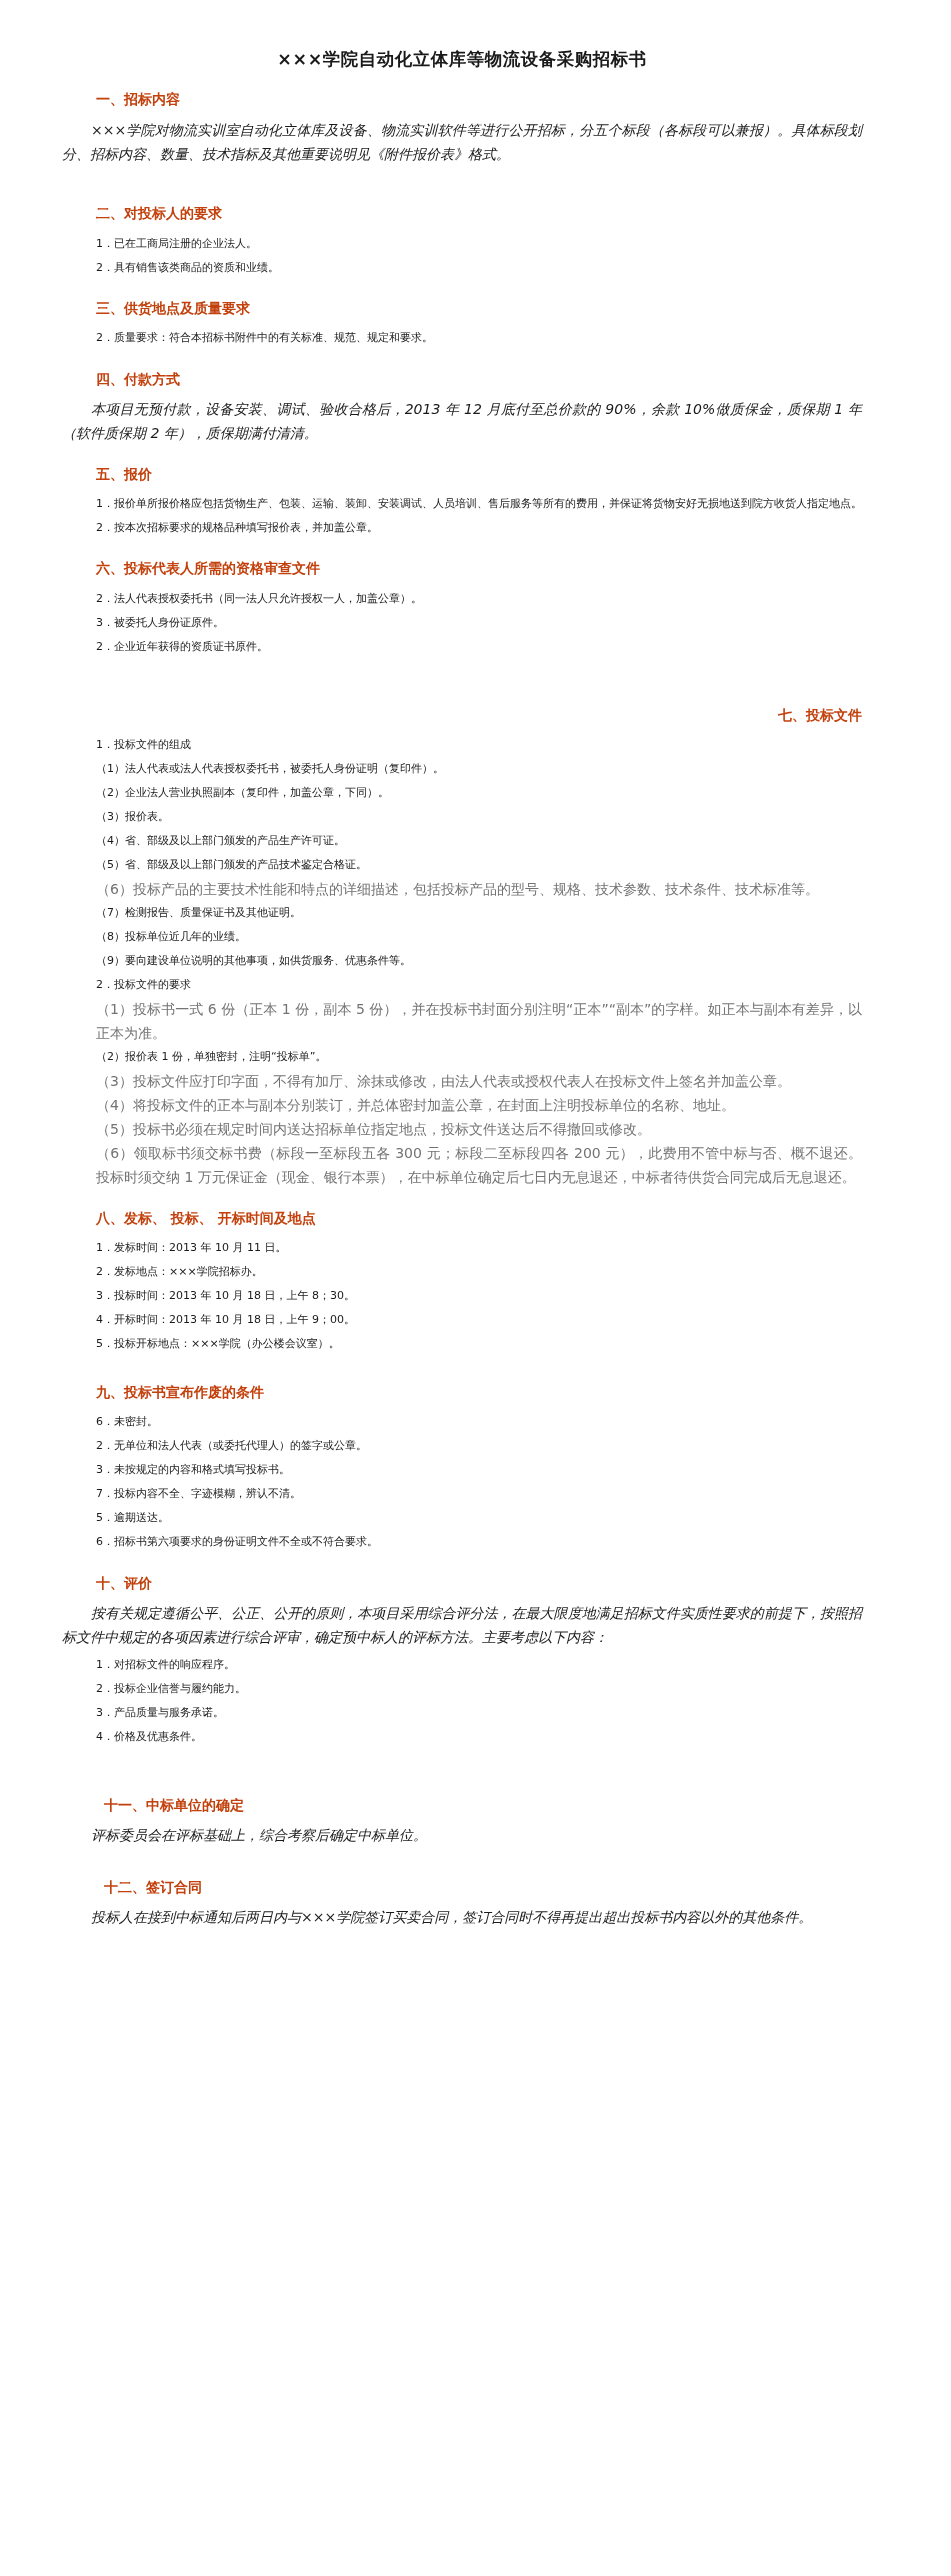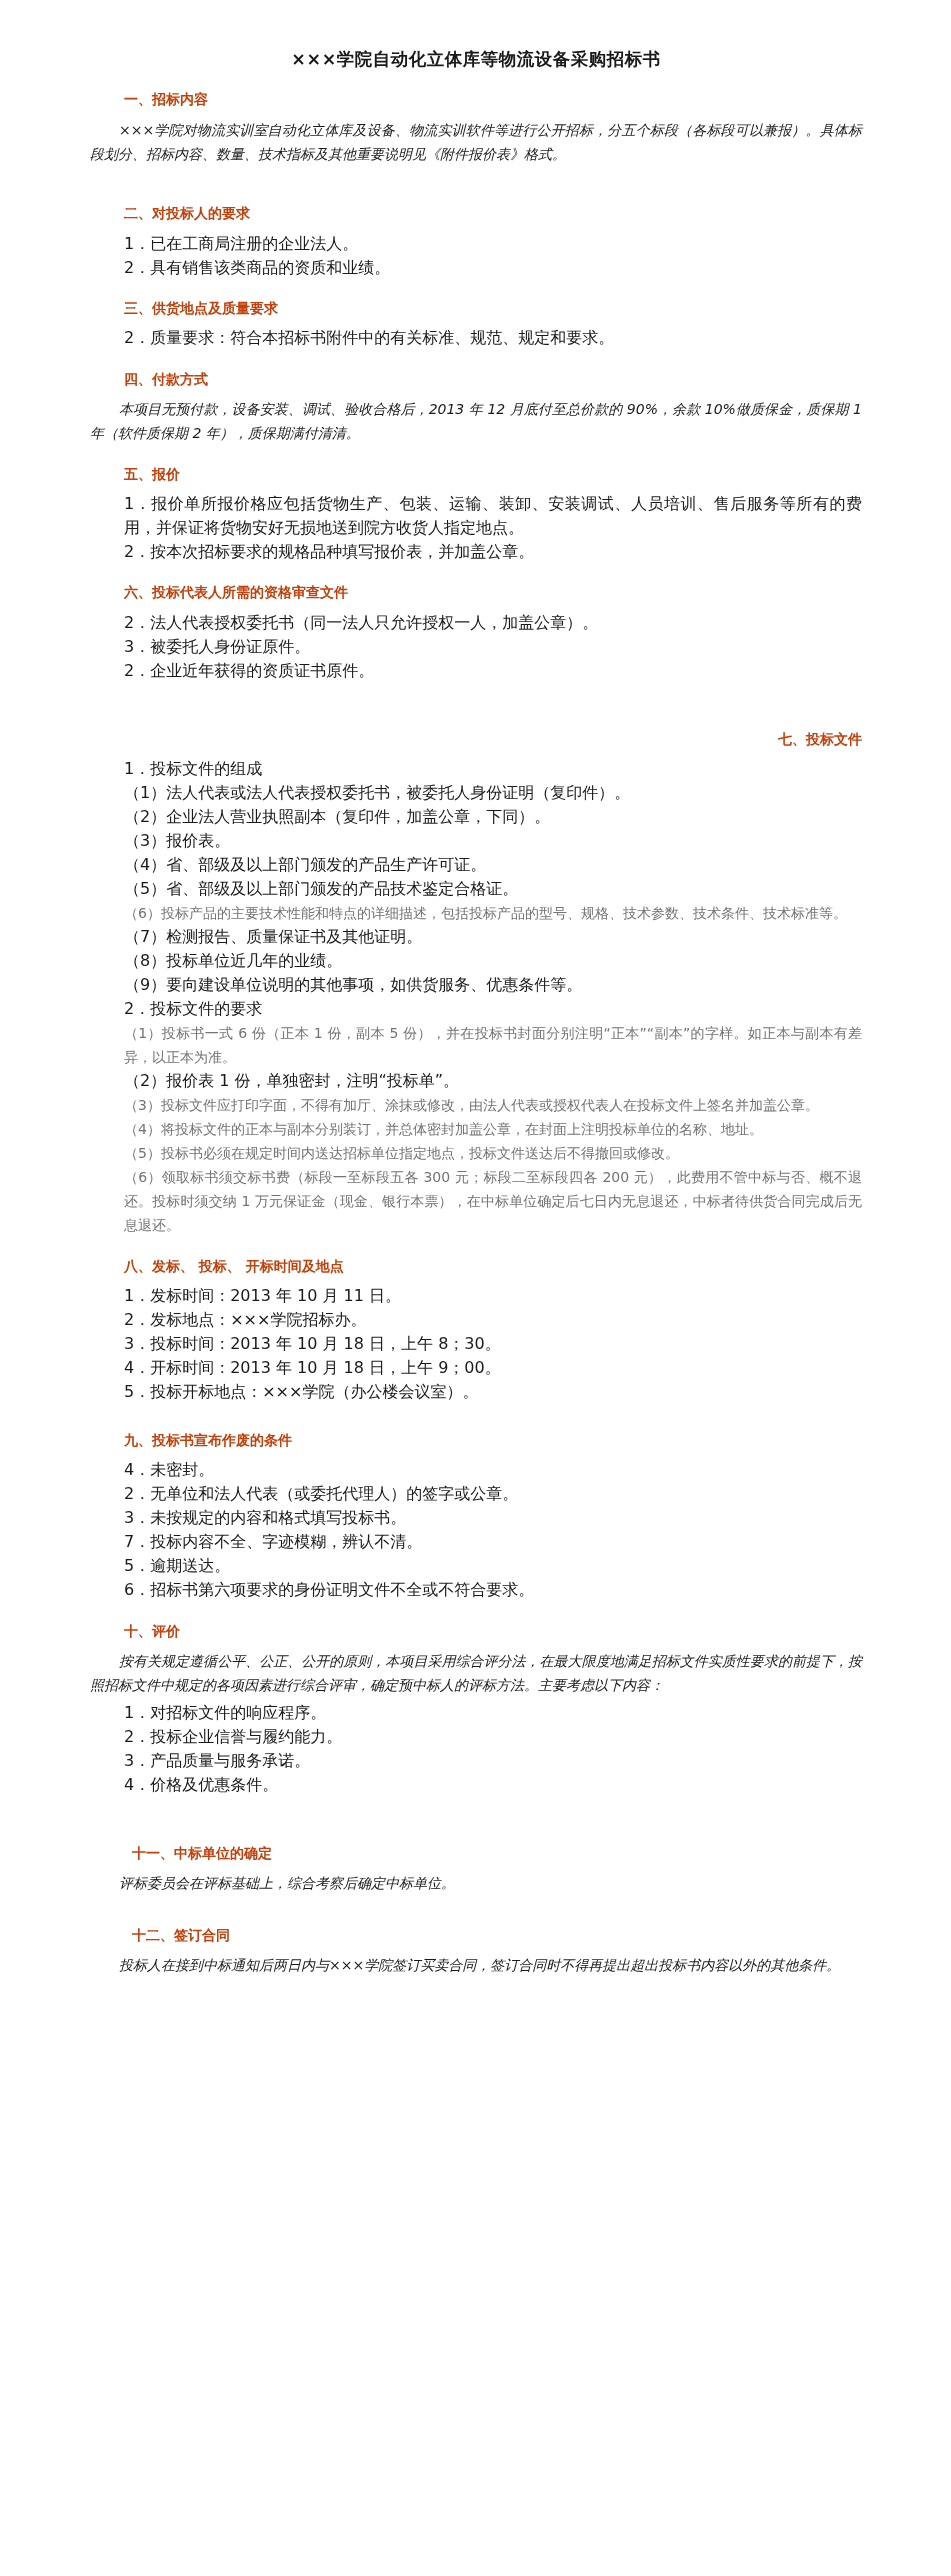--- a/index.html
+++ b/index.html
@@ -9,21 +9,21 @@
   }
   body {
     font-family: "DejaVu Sans", "Liberation Sans", sans-serif;
   }
   .page {
     width: 952px;
     min-height: 2576px;
     background: #ffffff;
     margin: 0 auto;
     box-sizing: border-box;
-    padding: 36px 90px 24px 90px;
+    padding: 36px 90px 24px 62px;
     position: relative;
   }
   .doc-title {
     text-align: center;
     font-size: 17.4px;
     font-weight: bold;
     color: #1a1a1a;
     letter-spacing: 0.6px;
     margin: 10.8px 0 20.4px 0;
     font-family: "DejaVu Sans", "Liberation Sans", sans-serif;
@@ -46,21 +46,21 @@
     font-size: 14px;
     line-height: 24px;
     color: #1a1a1a;
     margin: 0 0 3.6px 0;
     text-align: justify;
     text-justify: inter-ideograph;
     text-indent: 29px;
     font-style: italic;
   }
   p.item {
-    font-size: 16px;
+    font-size: 11px;
     line-height: 24px;
     color: #1a1a1a;
     margin: 0;
     text-align: justify;
     text-justify: inter-ideograph;
     padding-left: 34px;
     text-indent: 0;
   }
   p.item-wrap {
     font-size: 14px;
@@ -149,21 +149,21 @@
     <p class="item">2．发标地点：×××学院招标办。</p>
     <p class="item">3．投标时间：2013 年 10 月 18 日，上午 8；30。</p>
     <p class="item">4．开标时间：2013 年 10 月 18 日，上午 9；00。</p>
     <p class="item">5．投标开标地点：×××学院（办公楼会议室）。</p>
   </div>
 
   <div class="gap-sm"></div>
 
   <div class="block">
     <h2 class="section">九、投标书宣布作废的条件</h2>
-    <p class="item">4．未密封。</p>
+    <p class="item">6．未密封。</p>
     <p class="item">2．无单位和法人代表（或委托代理人）的签字或公章。</p>
     <p class="item">3．未按规定的内容和格式填写投标书。</p>
     <p class="item">7．投标内容不全、字迹模糊，辨认不清。</p>
     <p class="item">5．逾期送达。</p>
     <p class="item">6．招标书第六项要求的身份证明文件不全或不符合要求。</p>
   </div>
 
   <div class="block">
     <h2 class="section">十、评价</h2>
     <p class="para">按有关规定遵循公平、公正、公开的原则，本项目采用综合评分法，在最大限度地满足招标文件实质性要求的前提下，按照招标文件中规定的各项因素进行综合评审，确定预中标人的评标方法。主要考虑以下内容：</p>

